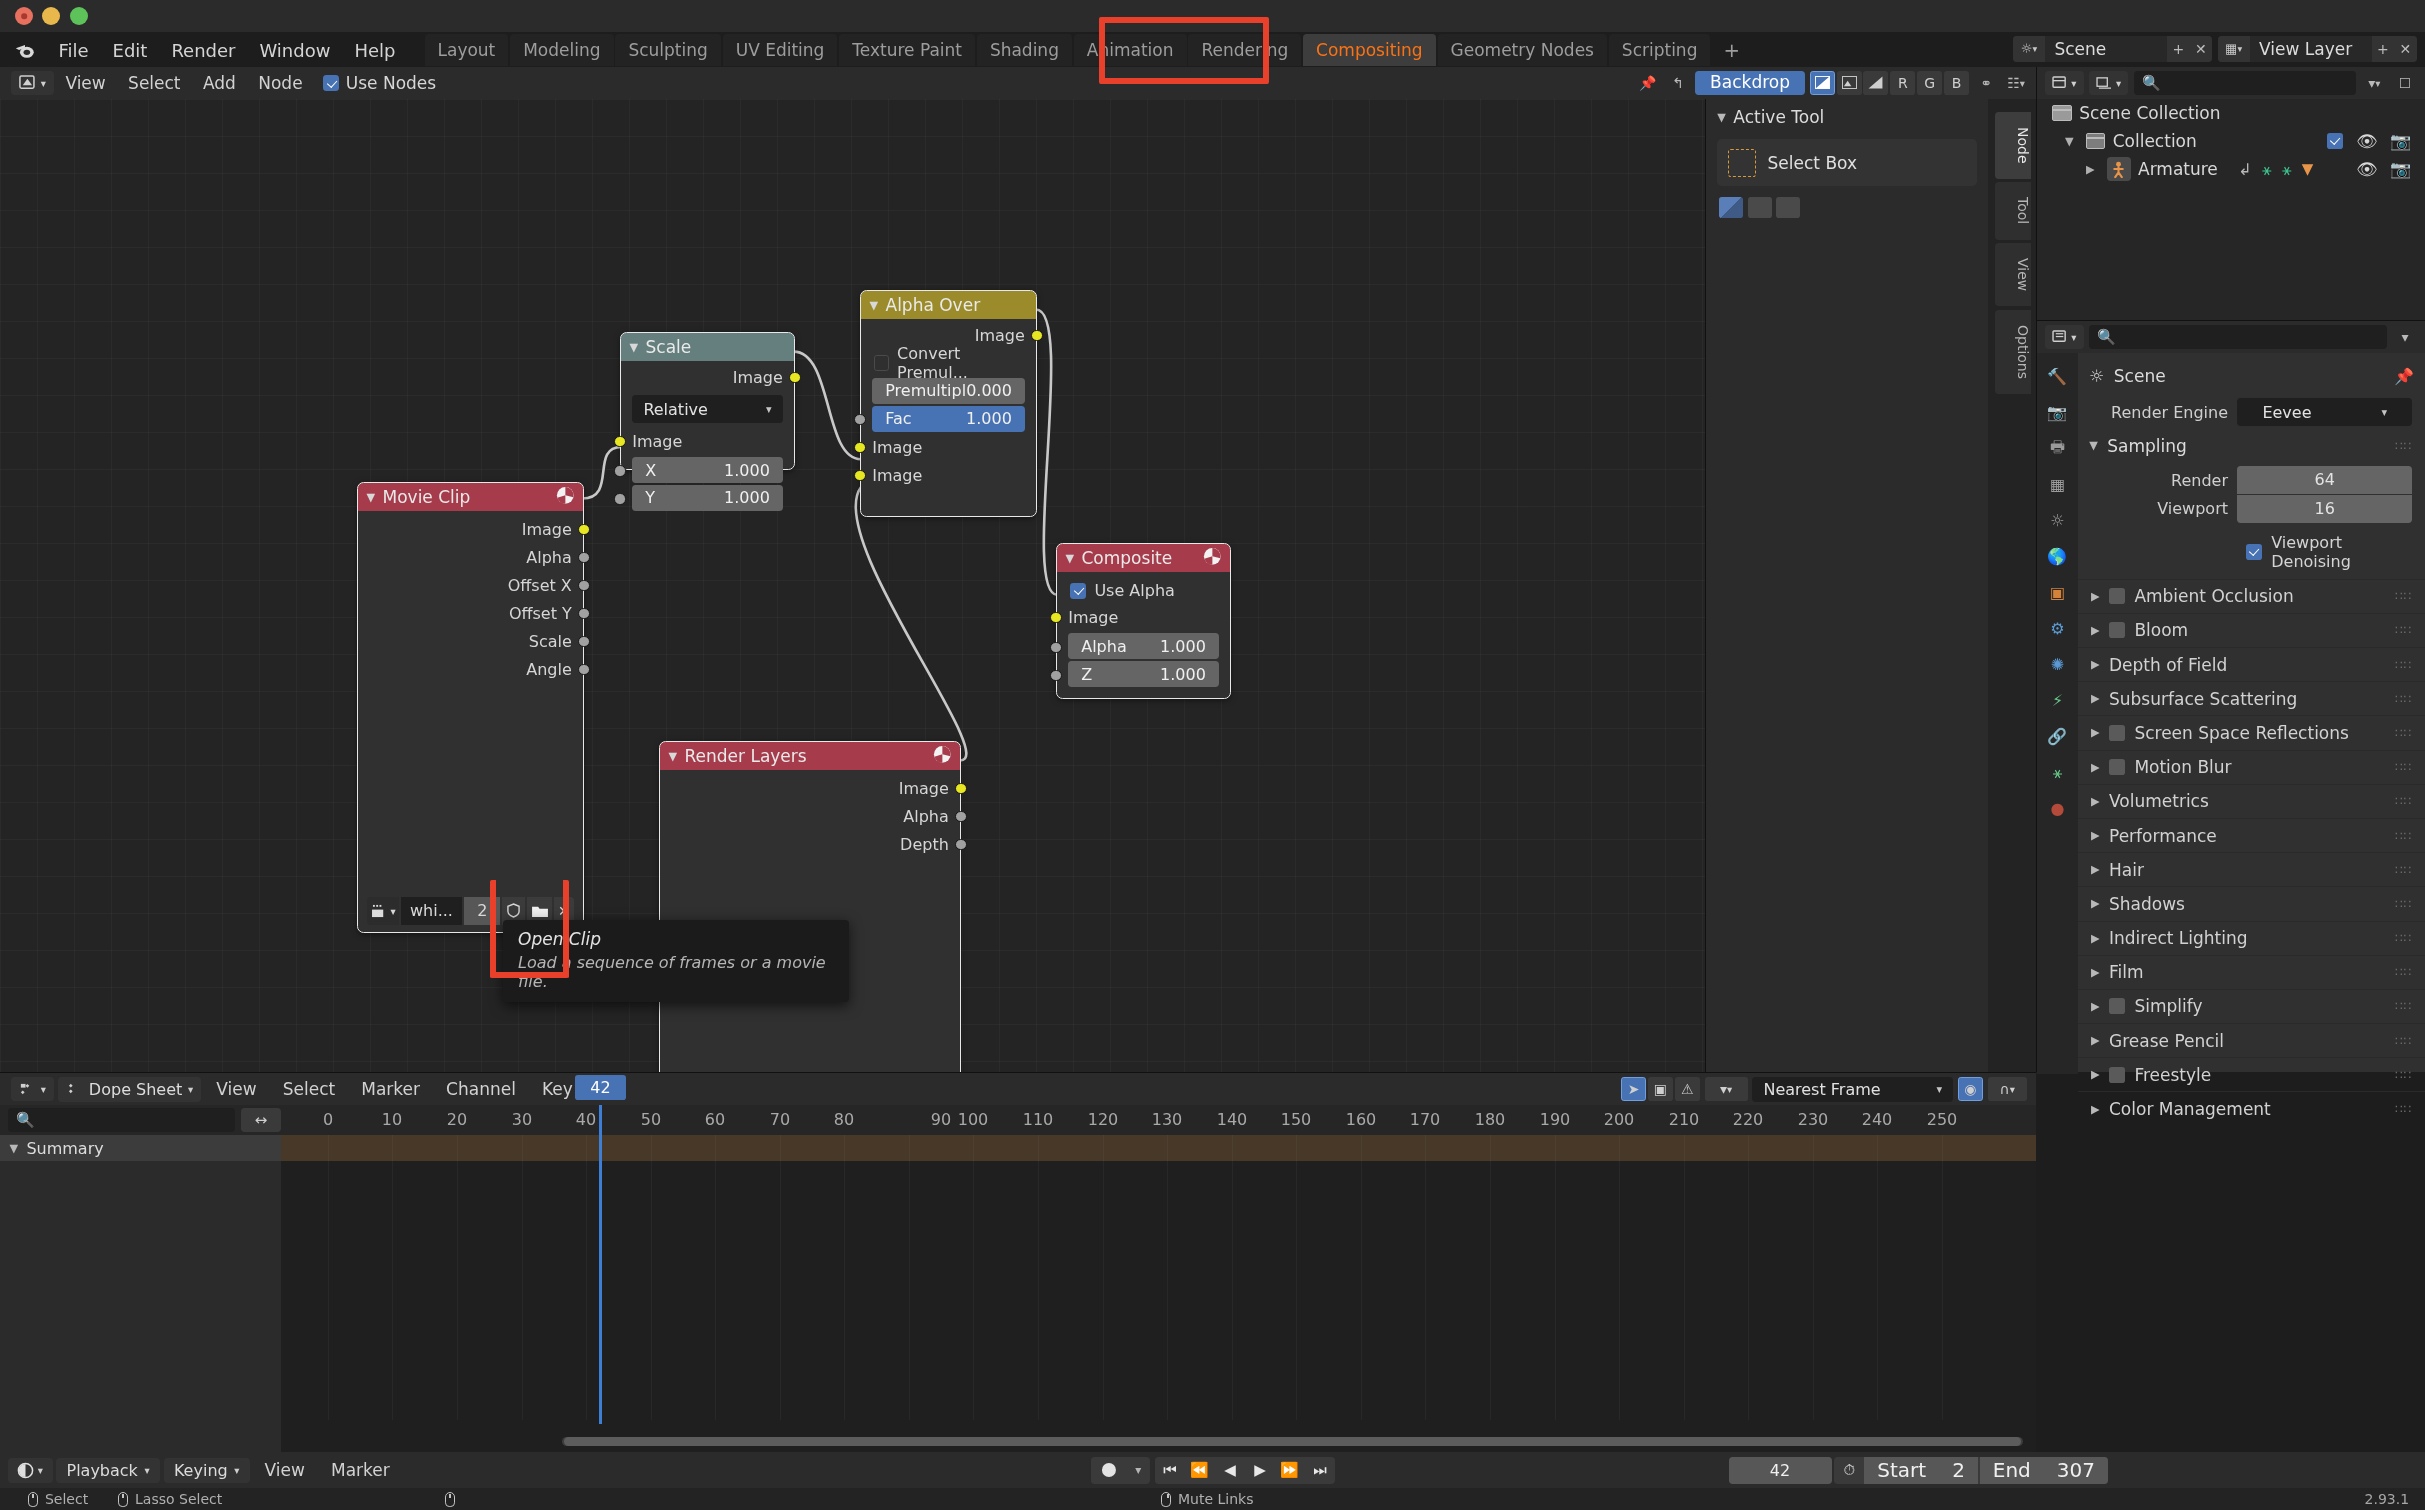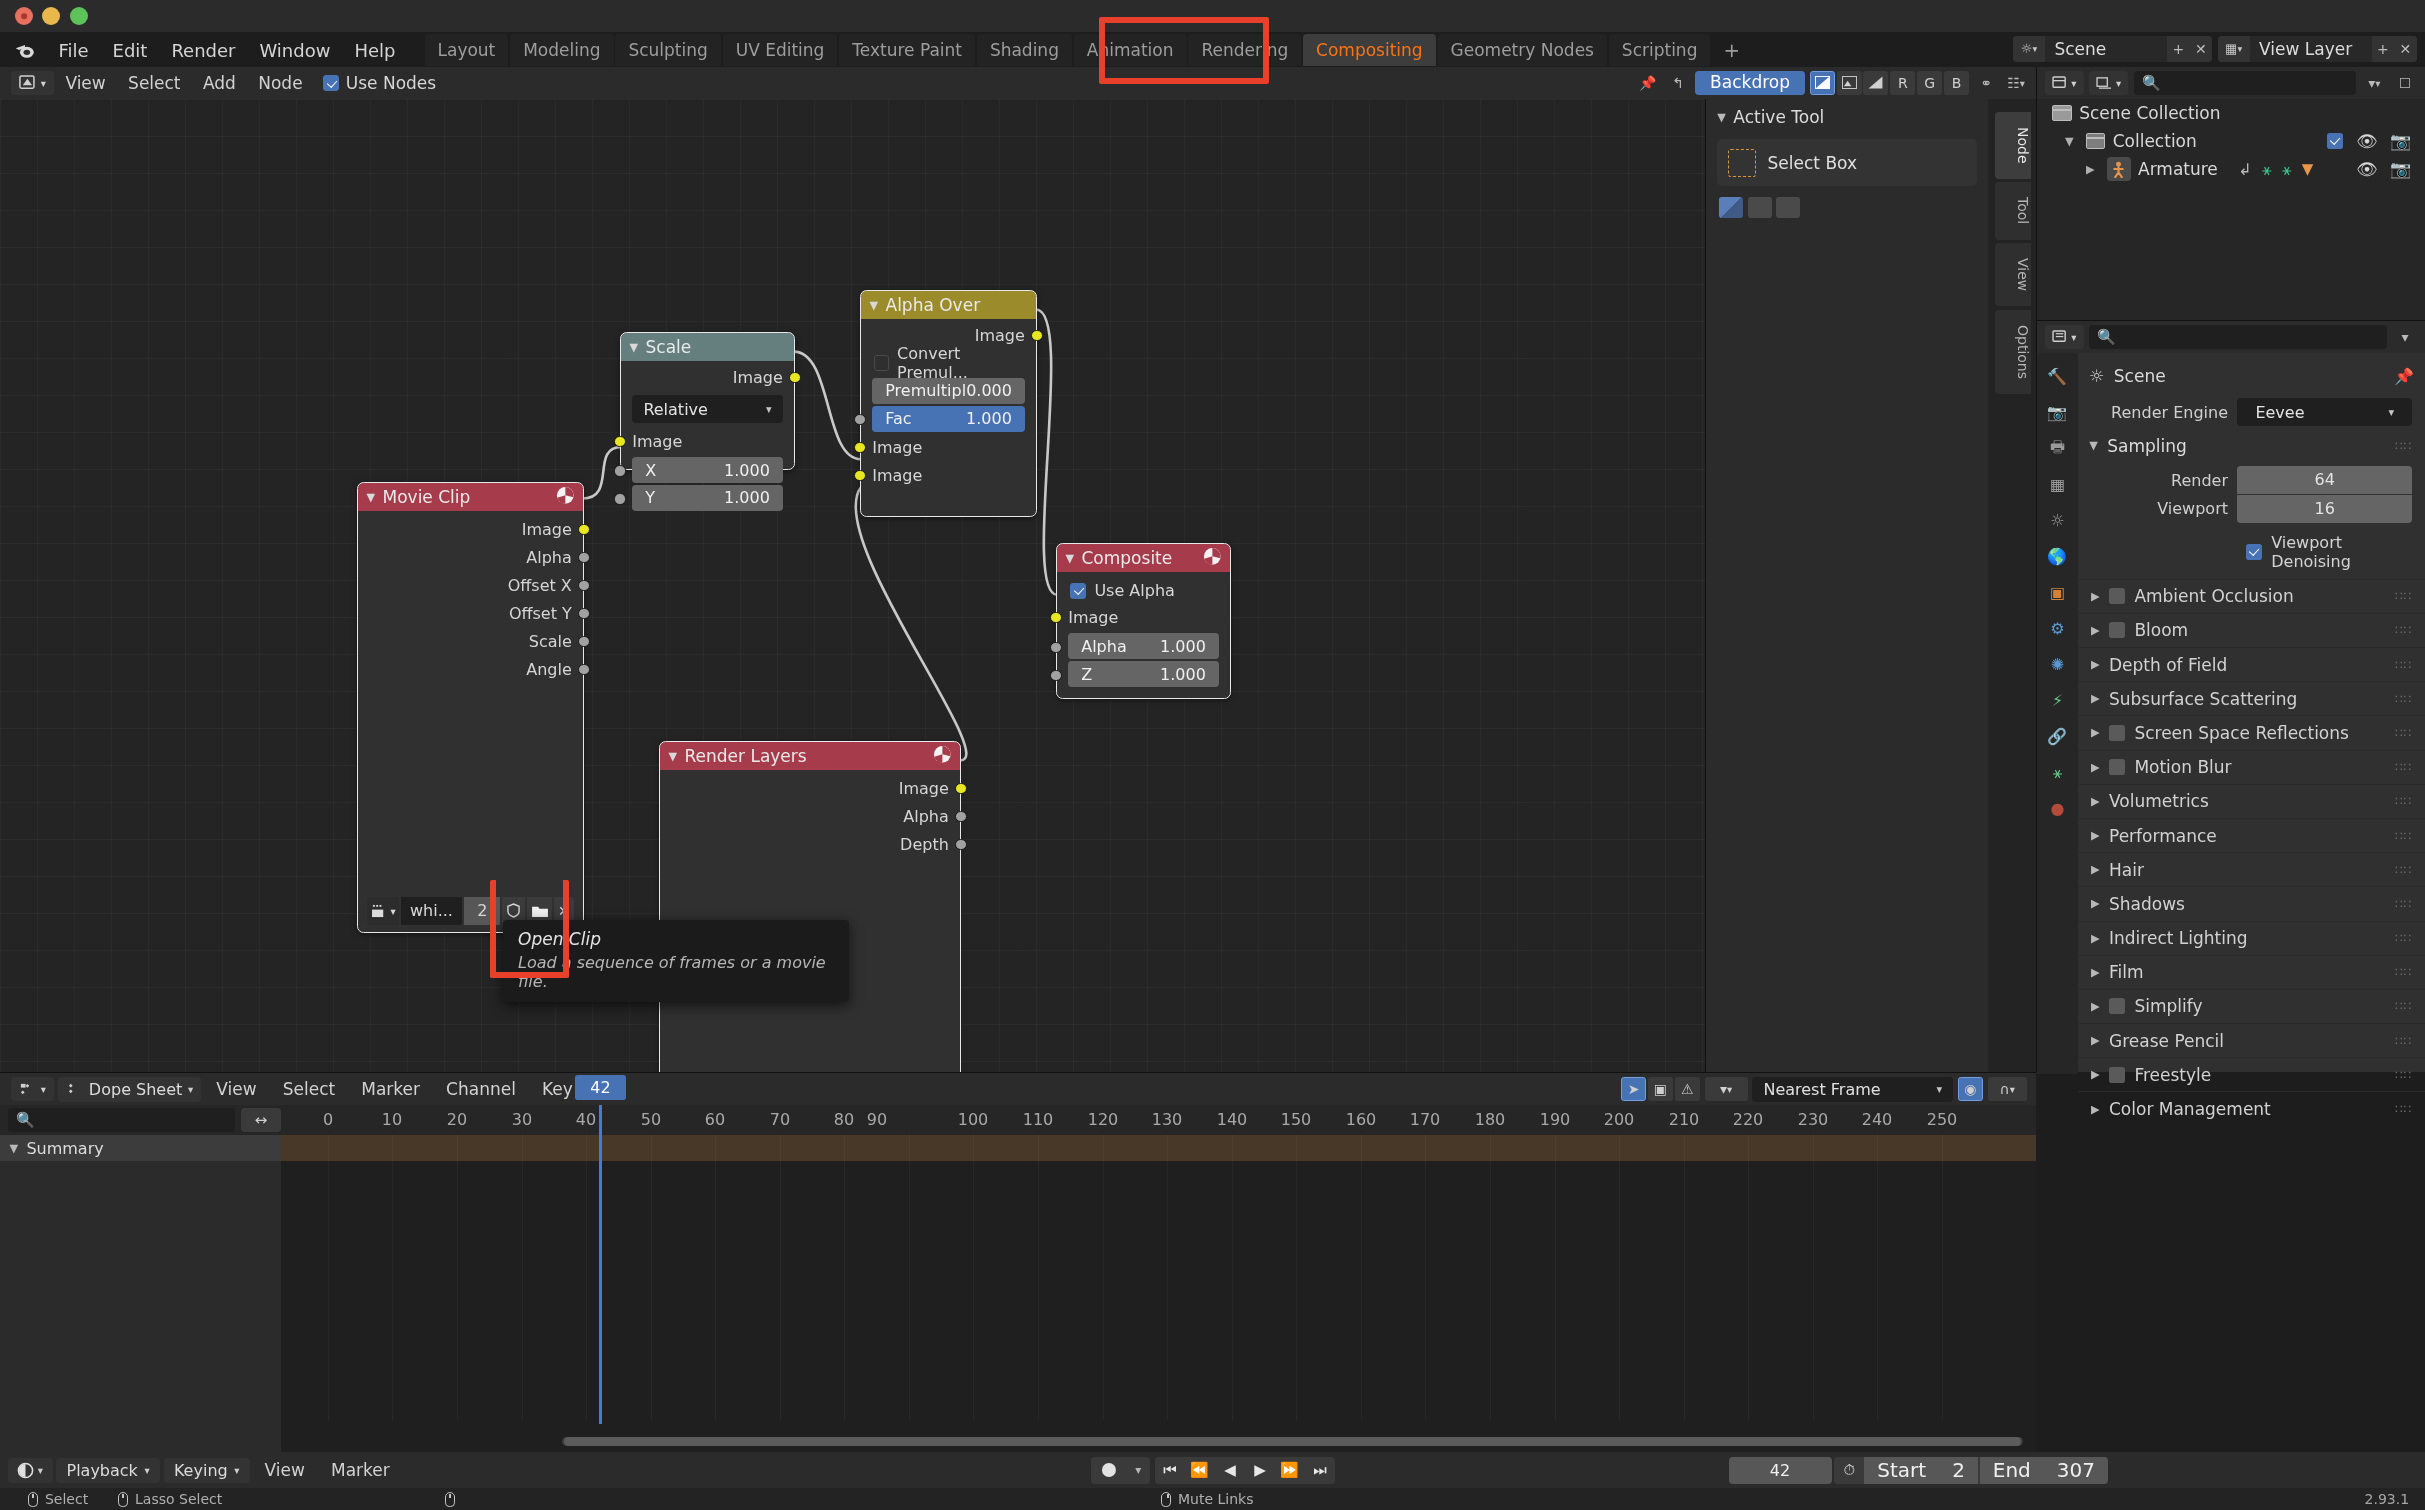--- a/index.html
+++ b/index.html
@@ -312,21 +312,21 @@
     font-size: 17px; color:#dcdcdc;
   }
   .prop-scene-row .pin { margin-left:auto; color:#bbb; font-size:16px; }
   .prop-line {
     display:flex; align-items:center; padding: 2.8px 13px 2.8px 0; gap: 9.4px;
   }
   .pl-label { width: 150px; text-align:right; font-size:16px; color:#cfcfcf; }
   .pl-ctrl {
     flex:1; height: 28px; background:#1f1f1f; border-radius:3.7px;
     display:flex; align-items:center; justify-content:space-between;
-    padding: 0 18px; font-size:16px; color:#e3e3e3;
+    padding: 0 25px; font-size:16px; color:#e3e3e3;
   }
   .pl-ctrl.gray { background:#656565; justify-content:center; }
   .pl-ctrl.gray.top { border-radius: 3.7px 3.7px 0 0; margin-bottom:0.9px; }
   .pl-ctrl.gray.bot { border-radius: 0 0 3.7px 3.7px; }
   .section-head {
     display:flex; align-items:center; gap:9.4px; padding: 6.6px 13px 6.6px 11.2px;
     font-size: 17px; color:#dcdcdc;
   }
   .section-head .grip { margin-left:auto; color:#6e6e6e; font-size:12px; letter-spacing:0.9px; }
   .prop-item {
@@ -1095,21 +1095,21 @@
     <div class="ruler">
       <div class="tick" style="left:47px">0</div>
       <div class="tick" style="left:111px">10</div>
       <div class="tick" style="left:176px">20</div>
       <div class="tick" style="left:241px">30</div>
       <div class="tick" style="left:305px">40</div>
       <div class="tick" style="left:370px">50</div>
       <div class="tick" style="left:434px">60</div>
       <div class="tick" style="left:499px">70</div>
       <div class="tick" style="left:563px">80</div>
-      <div class="tick" style="left:596px">90</div>
+      <div class="tick" style="left:660px">90</div>
       <div class="tick" style="left:692px">100</div>
       <div class="tick" style="left:757px">110</div>
       <div class="tick" style="left:822px">120</div>
       <div class="tick" style="left:886px">130</div>
       <div class="tick" style="left:951px">140</div>
       <div class="tick" style="left:1015px">150</div>
       <div class="tick" style="left:1080px">160</div>
       <div class="tick" style="left:1144px">170</div>
       <div class="tick" style="left:1209px">180</div>
       <div class="tick" style="left:1274px">190</div>

